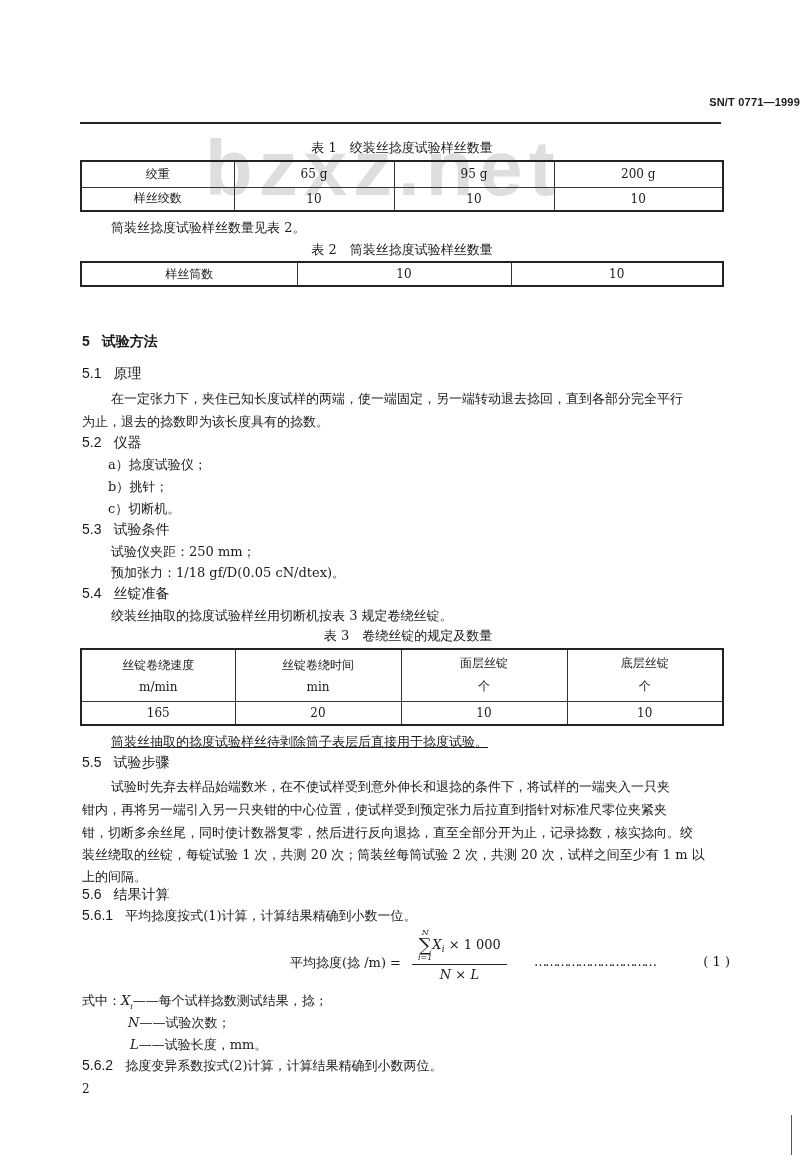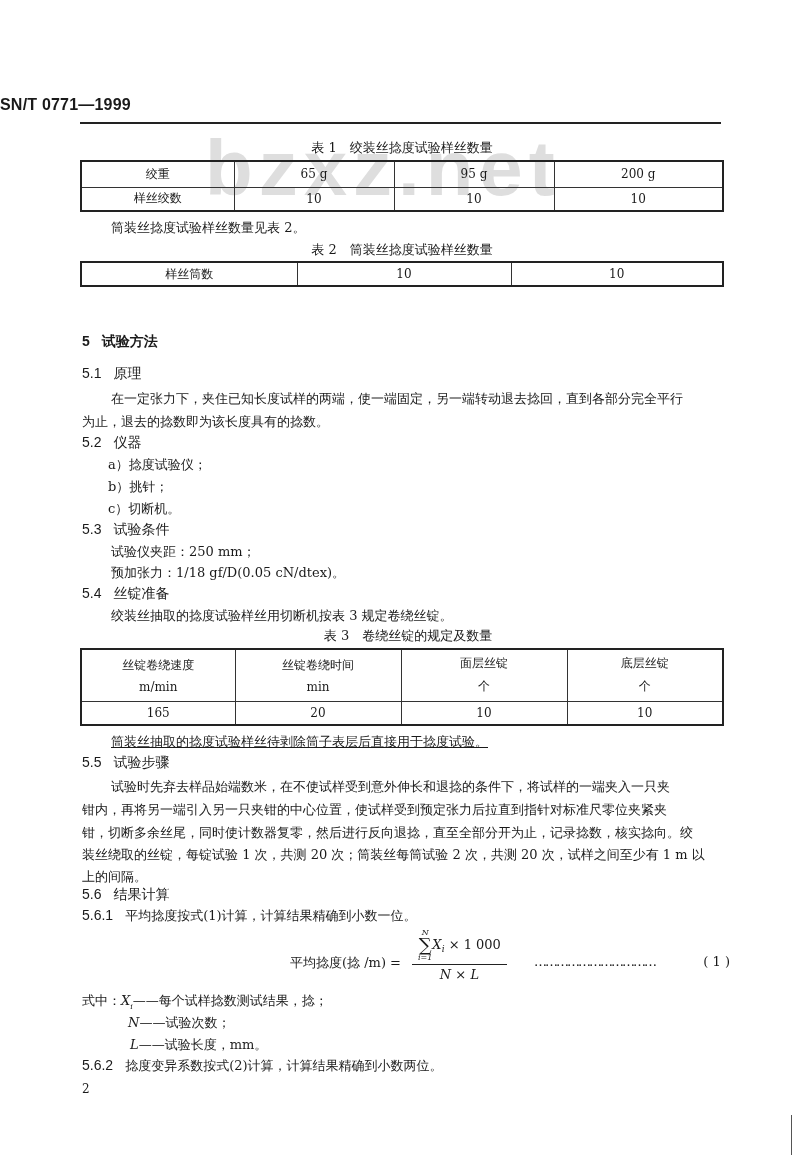--- a/index.html
+++ b/index.html
@@ -3,23 +3,23 @@
 <meta charset="utf-8">
 <style>
   html, body { margin: 0; padding: 0; background: #ffffff; }
   body {
     width: 800px; height: 1161px; position: relative; overflow: hidden;
     font-family: "DejaVu Serif", "Liberation Serif", serif;
     color: #1a1a1a;
   }
   .abs { position: absolute; }
   .header-code {
-    left: 0; width: 800px; top: 96px; text-align: left;
+    left: 0; width: 800px; top: 96px; text-align: right;
     font-family: "Liberation Sans", "DejaVu Sans", sans-serif;
-    font-size: 16px; font-weight: bold; letter-spacing: 0.2px;
+    font-size: 11px; font-weight: bold; letter-spacing: 0.2px;
   }
   .header-rule { left: 80px; width: 641px; top: 122px; height: 0; border-top: 2px solid #222; }
   .watermark {
     left: 205px; top: 128px; font-family: "Liberation Sans", "DejaVu Sans", sans-serif;
     font-weight: bold; font-size: 78px; color: #d9d9d9; letter-spacing: 6px;
     line-height: 80px; z-index: 0; opacity: 0.85;
   }
   .caption { left: 2px; width: 800px; text-align: center; font-size: 13px; z-index: 2; }
   .p { font-size: 13px; z-index: 2; white-space: nowrap; }
   .sec { font-family: "Liberation Sans", "DejaVu Sans", sans-serif; font-size: 14px; z-index: 2; white-space: nowrap; }

